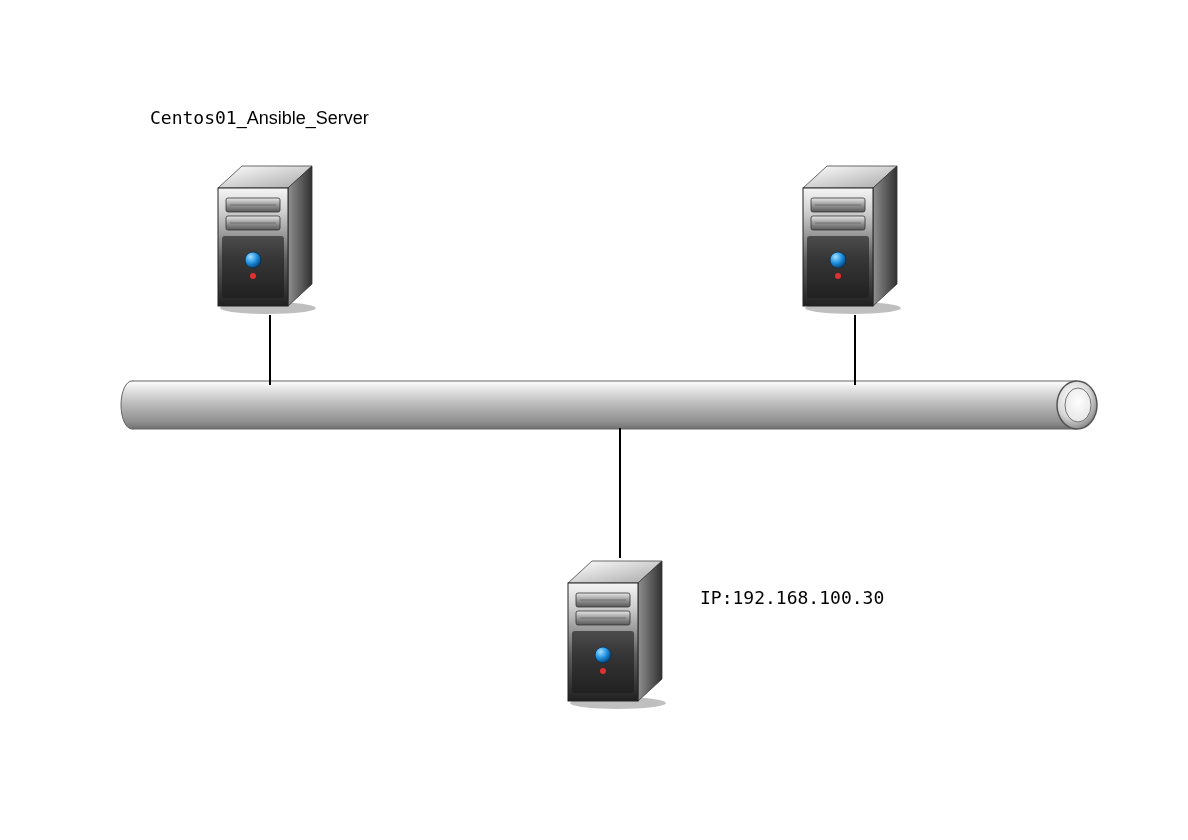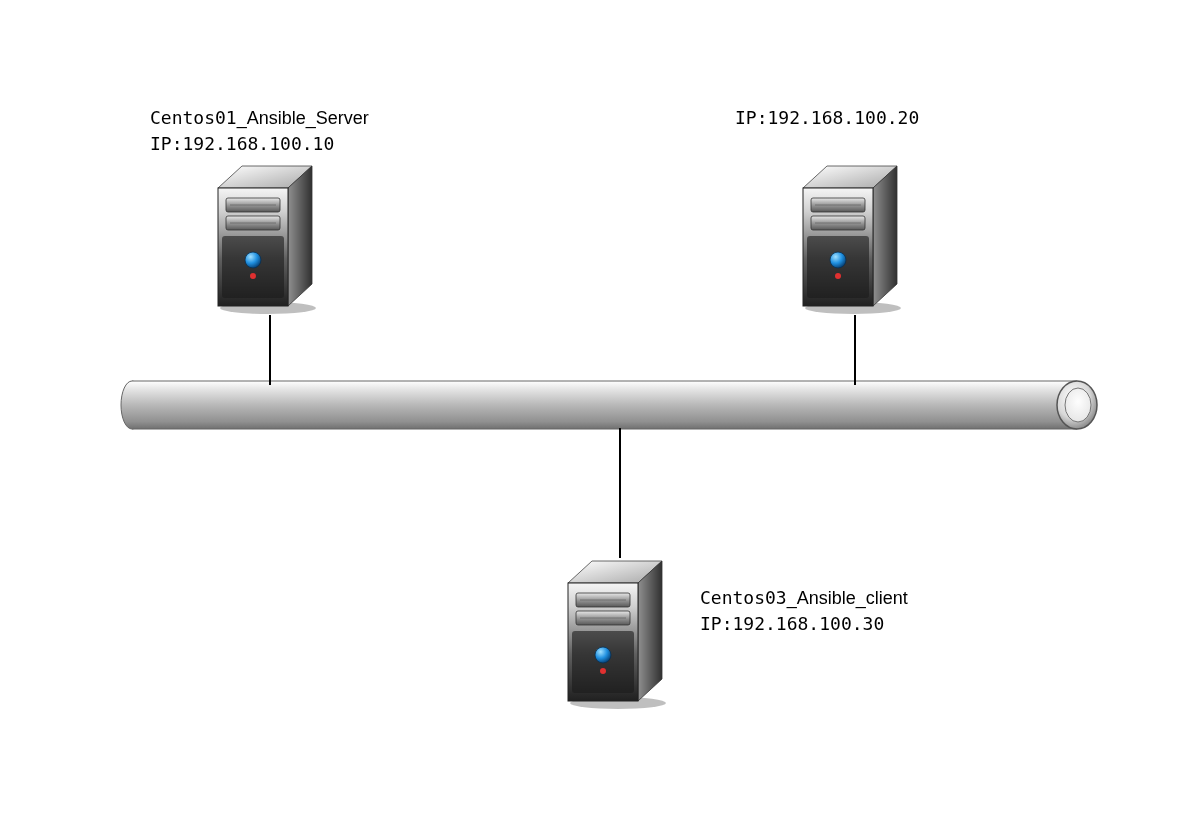--- a/index.html
+++ b/index.html
@@ -121,21 +121,20 @@
 
   <rect x="22" y="76" width="62" height="62" rx="3" fill="#1a1a1a" opacity="0.6"></rect>
 
   <circle cx="53" cy="100" r="8" fill="url(#btnG)" stroke="#0a3050" stroke-width="0.8"></circle>
 
   <circle cx="53" cy="116" r="3" fill="#e03030"></circle>
 </svg>
     </div>
   <div class="label-block" style="left:150px; top:105px;">
     <div class="name"><span class="mono">Centos01</span><span class="bold">_Ansible_Server</span></div>
-    <div class="ip">IP:192.168.100.10</div>
   </div>
 
   <div class="connector" style="left:854px; top:315px; height:70px;"></div>
   <div class="server-icon" style="left:785px; top:160px;">
       <svg style="display: block;" viewBox="0 0 130 155" width="130" height="155">
   <defs>
     <linearGradient id="frontG" x1="0" y1="0" x2="0" y2="1">
       <stop offset="0%" stop-color="#f5f5f5"></stop>
       <stop offset="20%" stop-color="#d0d0d0"></stop>
       <stop offset="60%" stop-color="#606060"></stop>
@@ -175,21 +174,20 @@
   <line x1="30" y1="63" x2="76" y2="63" stroke="#555" stroke-width="0.6"></line>
 
   <rect x="22" y="76" width="62" height="62" rx="3" fill="#1a1a1a" opacity="0.6"></rect>
 
   <circle cx="53" cy="100" r="8" fill="url(#btnG)" stroke="#0a3050" stroke-width="0.8"></circle>
 
   <circle cx="53" cy="116" r="3" fill="#e03030"></circle>
 </svg>
     </div>
   <div class="label-block" style="left:735px; top:105px;">
-    <div class="ip">IP:192.168.100.20</div>
   </div>
 
   <div class="connector" style="left:619px; top:428px; height:130px;"></div>
   <div class="server-icon" style="left:550px; top:555px;">
       <svg style="display: block;" viewBox="0 0 130 155" width="130" height="155">
   <defs>
     <linearGradient id="frontG" x1="0" y1="0" x2="0" y2="1">
       <stop offset="0%" stop-color="#f5f5f5"></stop>
       <stop offset="20%" stop-color="#d0d0d0"></stop>
       <stop offset="60%" stop-color="#606060"></stop>
@@ -229,17 +227,16 @@
   <line x1="30" y1="63" x2="76" y2="63" stroke="#555" stroke-width="0.6"></line>
 
   <rect x="22" y="76" width="62" height="62" rx="3" fill="#1a1a1a" opacity="0.6"></rect>
 
   <circle cx="53" cy="100" r="8" fill="url(#btnG)" stroke="#0a3050" stroke-width="0.8"></circle>
 
   <circle cx="53" cy="116" r="3" fill="#e03030"></circle>
 </svg>
     </div>
   <div class="label-block" style="left:700px; top:585px;">
-    <div class="name"><span class="mono">Centos03</span><span class="bold">_Ansible_client</span></div>
     <div class="ip">IP:192.168.100.30</div>
   </div>
 
 </div>
 
 </body></html>

